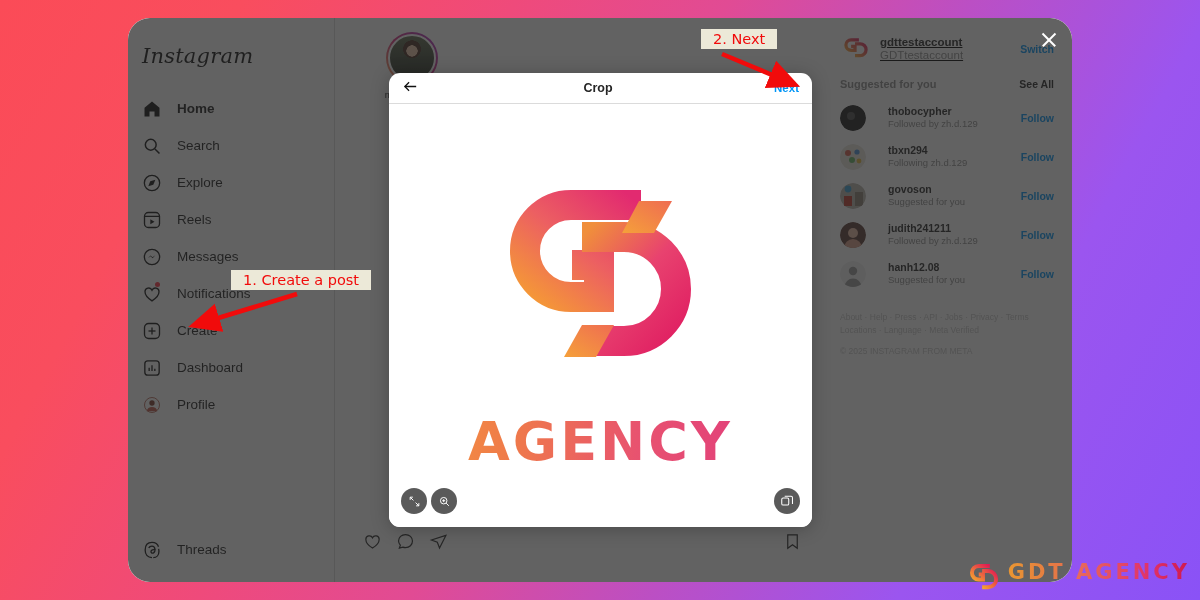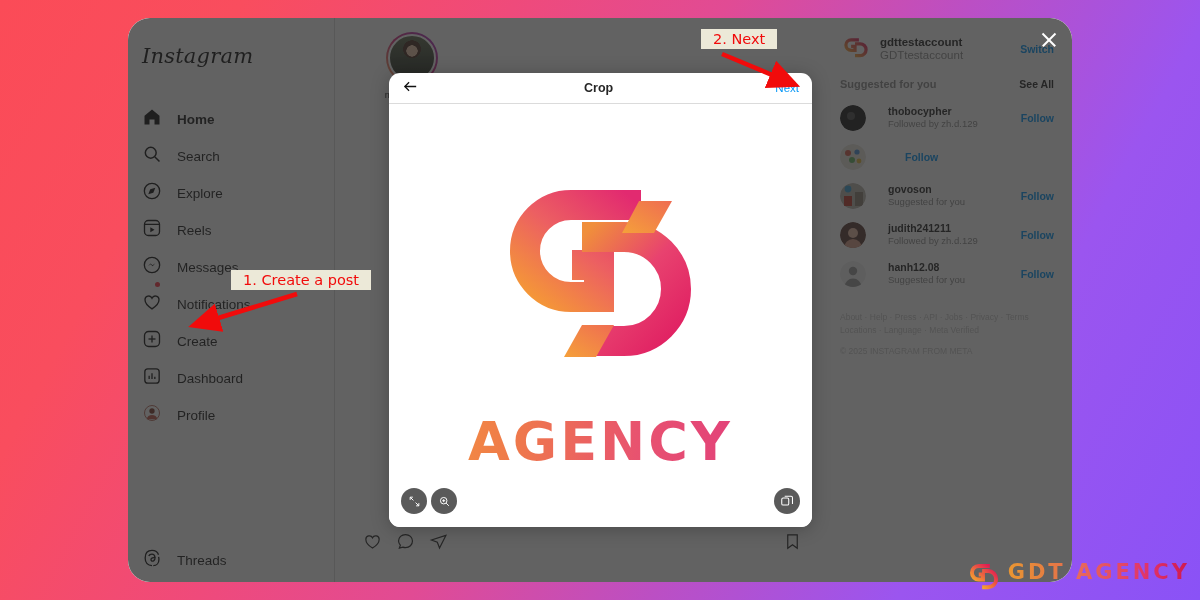--- a/index.html
+++ b/index.html
@@ -31,21 +31,21 @@
   }
   #brand {
     font-family: "DejaVu Serif", serif;
     font-style: italic;
     font-size: 21px;
     letter-spacing: .2px;
     color: #111;
     padding: 10px 0 22px 14px;
   }
   .nav-item {
-    display: flex; align-items: flex-end;
+    display: flex; align-items: center;
     gap: 15px;
     height: 37px;
     padding: 0 12px 0 14px;
     color: #1a1a1a;
     font-size: 13.5px;
     cursor: pointer;
     position: relative;
   }
   .nav-item .ico { width: 20px; height: 20px; flex: 0 0 20px; display:block; position: relative; }
   .nav-item.active .lbl { font-weight: bold; }
@@ -109,21 +109,21 @@
     width: 242px; flex: 0 0 242px; height: 100%;
     padding: 16px 18px 0 10px;
     background: #fff;
     font-size: 11px;
   }
   .acct-row { display: flex; align-items: center; gap: 10px; margin-bottom: 14px; }
   .acct-logo {
     width: 30px; height: 30px; flex: 0 0 30px;
     display: flex; flex-direction: column; align-items: center; justify-content: center;
   }
-  .acct-txt { flex: 1 1 auto; min-width: 0; line-height: 13px; }
+  .acct-txt { flex: 1 1 auto; min-width: 0; line-height: 13px; text-decoration: underline; }
   .acct-name { font-weight: bold; font-size: 11.5px; color: #262626; }
   .acct-sub { color: #8e8e8e; font-size: 11.5px; }
   .link-blue { color: #0095f6; font-weight: bold; font-size: 10.5px; cursor: pointer; margin-left: 17px; }
   .sugg-head { display: flex; align-items: center; margin: 6px 0 8px 0; }
   .sugg-head .t { color: #8e8e8e; font-weight: bold; font-size: 11px; flex: 1 1 auto; }
   .sugg-head .a { color: #262626; font-weight: bold; font-size: 10.5px; cursor: pointer; }
   .sugg-row { display: flex; align-items: center; gap: 22px; height: 39px; }
   .sugg-av { width: 26px; height: 26px; flex: 0 0 26px; border-radius: 50%; overflow: hidden; }
   .sugg-txt { flex: 1 1 auto; min-width: 0; line-height: 12.5px; }
   .sugg-name { font-weight: bold; font-size: 10.5px; color: #262626; }
@@ -159,21 +159,21 @@
     box-shadow: 0 2px 18px rgba(0,0,0,.25);
     display: flex; flex-direction: column; gap: 11px;
   }
   #crop-head {
     height: 31px; flex: 0 0 31px;
     border-bottom: 1px solid #dbdbdb;
     display: flex; align-items: center;
     padding: 0 13px;
   }
   #crop-title { flex: 1 1 auto; text-align: center; font-size: 12.5px; font-weight: bold; color: #262626; }
-  #crop-next { color: #0095f6; font-weight: normal; font-size: 11.5px; cursor: pointer; }
+  #crop-next { color: #0095f6; font-weight: bold; font-size: 11.5px; cursor: pointer; }
   #crop-back { width: 20px; cursor: pointer; }
   #crop-canvas { flex: 1 1 auto; position: relative; background: #fff; overflow: hidden; }
 
   
   #logo-wrap {
     position: absolute; left: 50%; top: 50%;
     transform: translate(-50%,-50%);
     width: 350px; text-align: center;
   }
   #logo-word {
@@ -427,20 +427,24 @@
       </div>
 
       <div class="sugg-row">
         <div class="sugg-av"><svg viewBox="0 0 26 26" width="26" height="26">
               <circle cx="13" cy="13" r="13" fill="#e8e4dc"></circle>
               <circle cx="8" cy="9" r="3" fill="#d85a4a"></circle>
               <circle cx="17" cy="8" r="2.6" fill="#4a8fd8"></circle>
               <circle cx="12" cy="16" r="3" fill="#63b363"></circle>
               <circle cx="19" cy="17" r="2.4" fill="#e0b63a"></circle>
             </svg></div>
+        <div class="sugg-txt">
+          <div class="sugg-name">tbxn294</div>
+          <div class="sugg-sub">Following zh.d.129</div>
+        </div>
         <div class="link-blue">Follow</div>
       </div>
 
       <div class="sugg-row">
         <div class="sugg-av"><svg viewBox="0 0 26 26" width="26" height="26">
               <circle cx="13" cy="13" r="13" fill="#bcb6ae"></circle>
               <rect x="4" y="13" width="8" height="10" fill="#c0392b"></rect>
               <circle cx="8" cy="6" r="3.4" fill="#3aa0d8"></circle>
               <rect x="15" y="9" width="8" height="14" fill="#8e8175"></rect>
             </svg></div>

